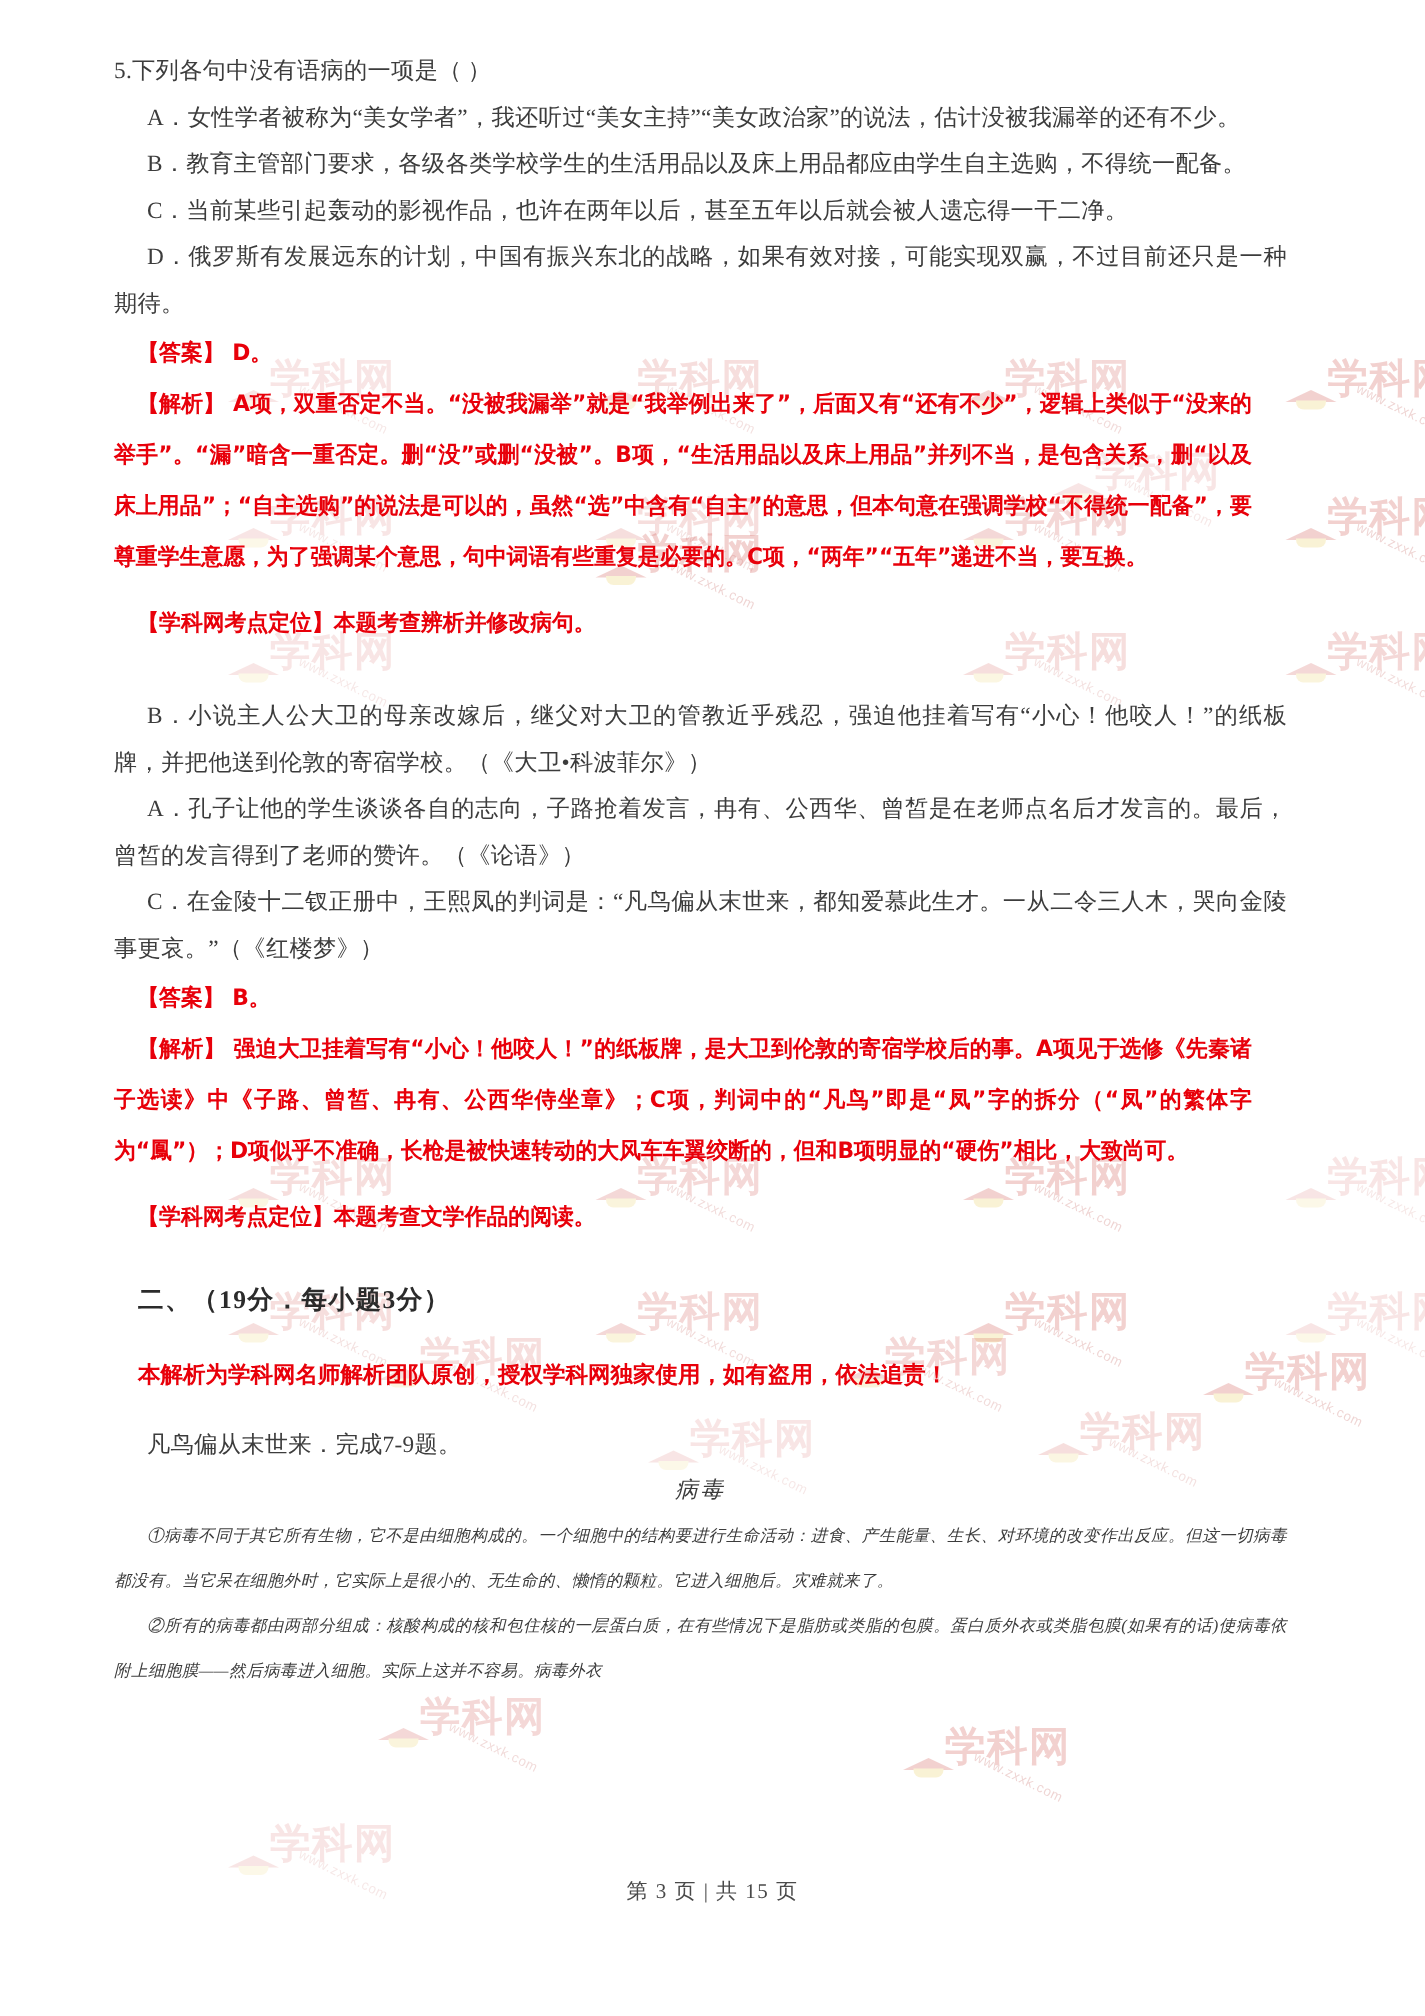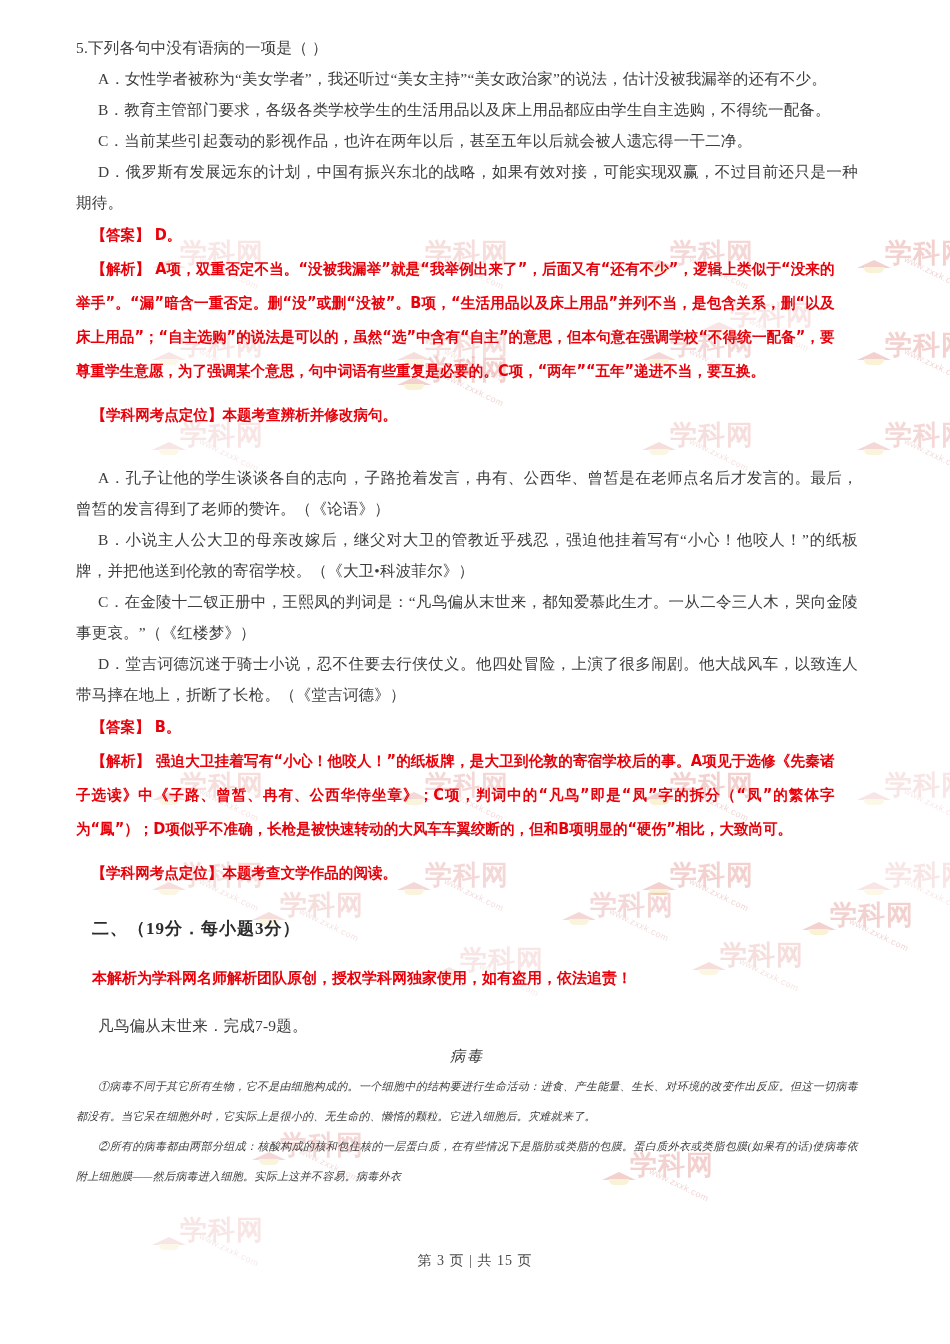--- a/index.html
+++ b/index.html
@@ -353,24 +353,23 @@
       <p class="r-line indent"><span>【解析】</span>&nbsp;<span>A项，双重否定不当。“没被我漏举”就是“我举例出来了”，后面又有“还有不少”，逻辑上类似于“没来的举手”。“漏”暗含一重否定。删“没”或删“没被”。B项，“生活用品以及床上用品”并列不当，是包含关系，删“以及床上用品”；“自主选购”的说法是可以的，虽然“选”中含有“自主”的意思，但本句意在强调学校“不得统一配备”，要尊重学生意愿，为了强调某个意思，句中词语有些重复是必要的。C项，“两年”“五年”递进不当，要互换。</span></p>
 
       <div class="gap-sm"></div>
 
       <p class="r-line indent"><span>【学科网考点定位】</span><span>本题考查辨析并修改病句。</span></p>
     </div>
 
     <div class="gap-lg"></div>
 
     <div>
+      <p class="q-line indent">B．小说主人公大卫的母亲改嫁后，继父对大卫的管教近乎残忍，强迫他挂着写有“小心！他咬人！”的纸板牌，并把他送到伦敦的寄宿学校。（《大卫•科波菲尔》）</p>
       <p class="q-line indent">A．孔子让他的学生谈谈各自的志向，子路抢着发言，冉有、公西华、曾皙是在老师点名后才发言的。最后，曾皙的发言得到了老师的赞许。（《论语》）</p>
-      <p class="q-line indent">B．小说主人公大卫的母亲改嫁后，继父对大卫的管教近乎残忍，强迫他挂着写有“小心！他咬人！”的纸板牌，并把他送到伦敦的寄宿学校。（《大卫•科波菲尔》）</p>
       <p class="q-line indent">C．在金陵十二钗正册中，王熙凤的判词是：“凡鸟偏从末世来，都知爱慕此生才。一从二令三人木，哭向金陵事更哀。”（《红楼梦》）</p>
-      <p class="q-line indent">D．堂吉诃德沉迷于骑士小说，忍不住要去行侠仗义。他四处冒险，上演了很多闹剧。他大战风车，以致连人带马摔在地上，折断了长枪。（《堂吉诃德》）</p>
 
       <p class="r-line indent"><span>【答案】</span>&nbsp;<span>B。</span></p>
 
       <p class="r-line indent"><span>【解析】</span>&nbsp;<span>强迫大卫挂着写有“小心！他咬人！”的纸板牌，是大卫到伦敦的寄宿学校后的事。A项见于选修《先秦诸子选读》中《子路、曾皙、冉有、公西华侍坐章》；C项，判词中的“凡鸟”即是“凤”字的拆分（“凤”的繁体字为“鳳”）；D项似乎不准确，长枪是被快速转动的大风车车翼绞断的，但和B项明显的“硬伤”相比，大致尚可。</span></p>
 
       <div class="gap-sm"></div>
 
       <p class="r-line indent"><span>【学科网考点定位】</span><span>本题考查文学作品的阅读。</span></p>
     </div>
 

